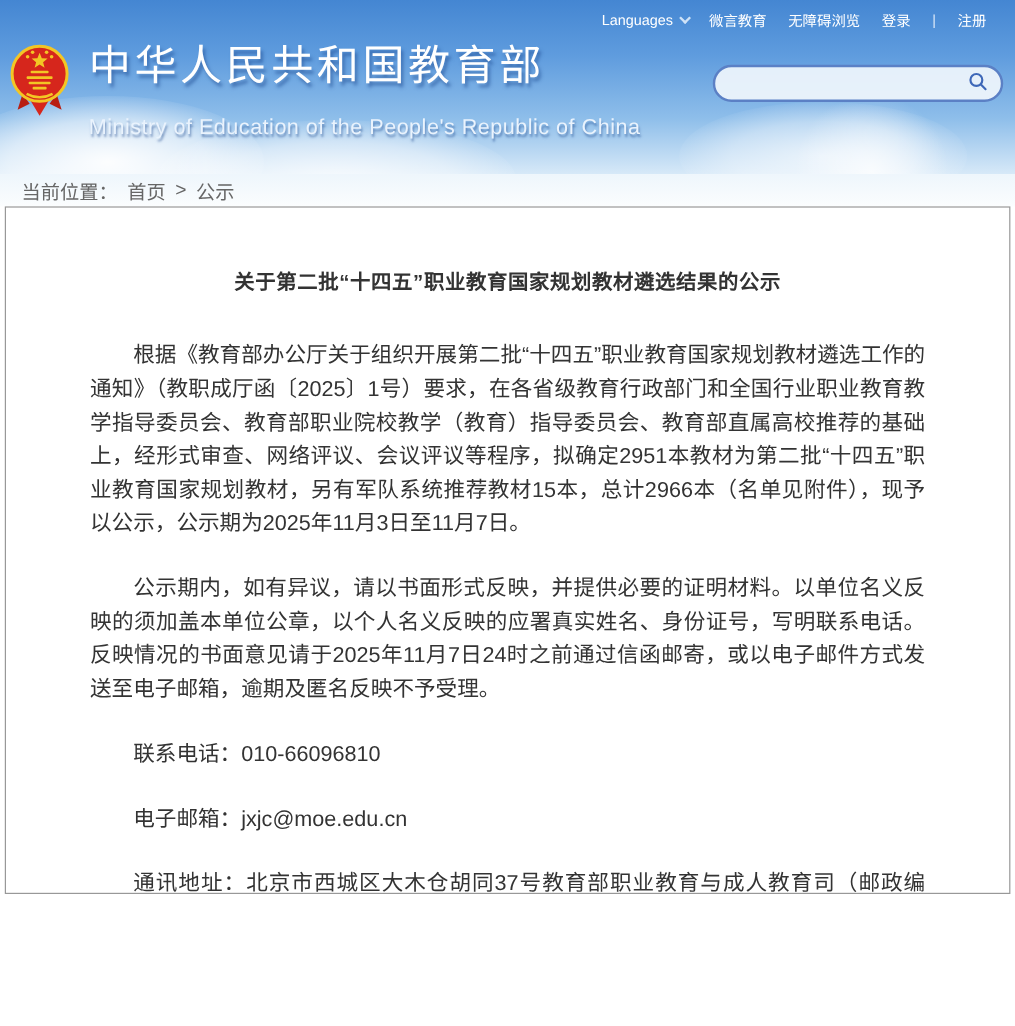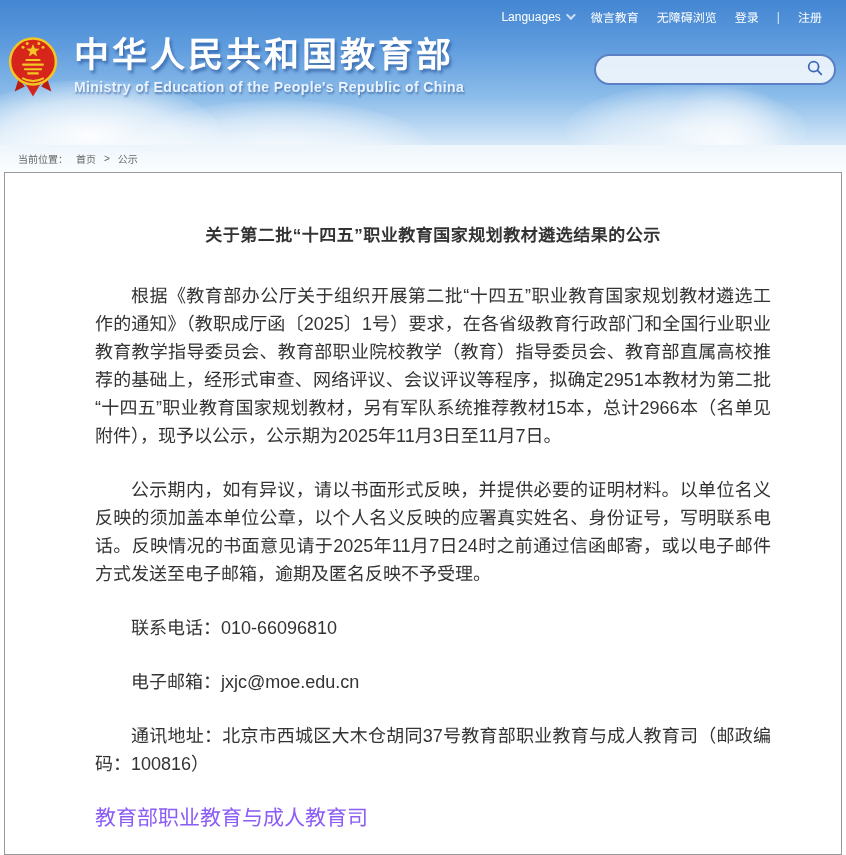--- a/index.html
+++ b/index.html
@@ -48,28 +48,28 @@
   }
   .topbar .sep { color: #dce9f8; }
 
   
   .brand {
     position: absolute; left: 8px; top: 36px;
     display: flex; align-items: flex-start; gap: 16px;
     z-index: 2; cursor: pointer;
   }
   .brand .name-cn {
-    font-size: 35px; font-weight: bold; color: #ffffff;
+    font-size: 35px; font-weight: normal; color: #ffffff;
     letter-spacing: 3px; line-height: 40px;
     text-shadow: 2px 3px 3px rgba(25,70,140,0.55);
     font-family: "Liberation Serif", "DejaVu Serif", serif;
   }
   .brand .name-en {
-    font-size: 14px; font-weight: bold; color: #eaf3fd;
-    margin-top: 3px; letter-spacing: .4px;
+    font-size: 18px; font-weight: normal; color: #eaf3fd;
+    margin-top: 20px; letter-spacing: .4px;
     text-shadow: 1px 2px 2px rgba(25,70,140,0.55);
   }
 
   
   .searchbox {
     position: absolute; right: 10px; top: 54px;
     width: 242px; height: 31px;
     background: rgba(240,246,252,0.92);
     border: 2px solid #5b80c5;
     border-radius: 16px;
@@ -82,32 +82,32 @@
     font-size: 13px; color: #335;
   }
   .search-btn { border: none; background: transparent; cursor: pointer; display: flex; align-items: center; padding: 2px; }
 
   
   .breadcrumb-bar {
     width: 846px; height: 27px;
     background: linear-gradient(180deg, #eef6fc 0%, #fbfdfe 100%);
     display: flex; align-items: center;
     padding-left: 18px;
-    font-size: 10px; color: #666;
+    font-size: 16px; color: #666;
     gap: 8px;
   }
   .breadcrumb-bar a { color: #666; text-decoration: none; cursor: pointer; }
 
   
   .content-box {
     margin: 0 4px;
-    width: 838px; height: 683px;
+    width: 838px; height: 573px;
     background: #ffffff;
     border: 1px solid #989898;
-    padding: 48px 70px 20px 90px;
+    padding: 48px 70px 20px 70px;
     overflow: hidden;
   }
   .article-title {
     text-align: center;
     font-size: 17px; font-weight: bold; color: #333;
     margin-bottom: 36px;
     letter-spacing: .5px;
   }
   .para {
     font-size: 18px; color: #333;

